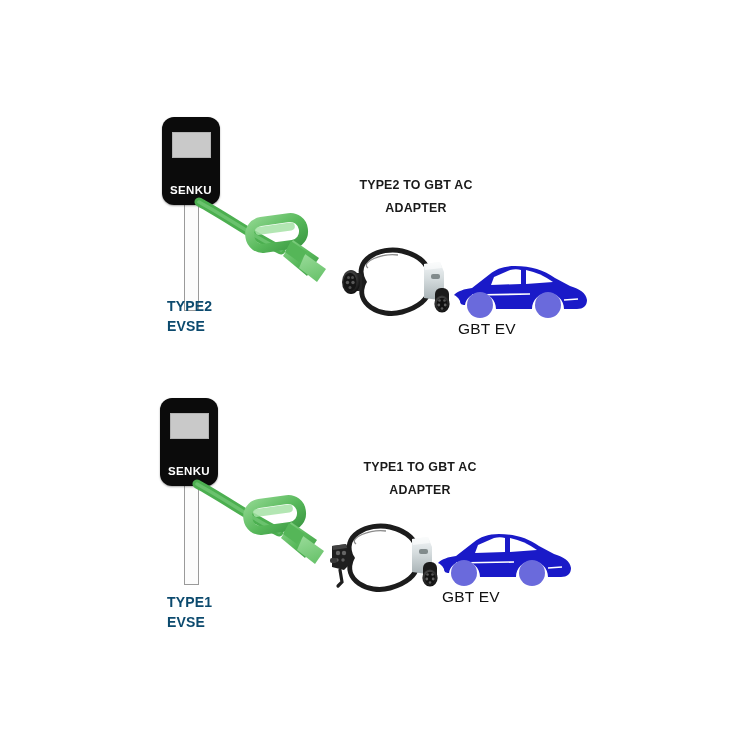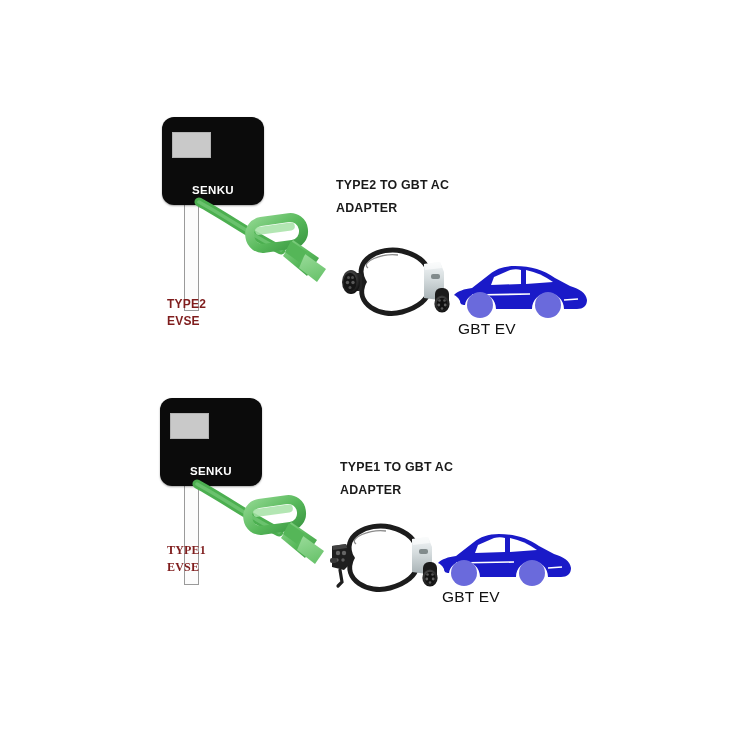--- a/index.html
+++ b/index.html
@@ -24,21 +24,20 @@
   .node { position: absolute; }
 
   
   .evse-head {
     position: absolute;
     width: 58px;
     height: 88px;
     background: #0b0b0b;
     border-radius: 12px;
     box-shadow: 0 1px 2px rgba(0,0,0,.35);
-    padding-left: 44px;
   }
   .evse-screen {
     position: absolute;
     left: 10px;
     top: 15px;
     width: 37px;
     height: 24px;
     background: #c9c9c9;
     border: 1px solid #b2b2b2;
   }
@@ -57,35 +56,35 @@
   .evse-pole {
     position: absolute;
     width: 13px;
     background: #fcfcfc;
     border-left: 1.4px solid #9a9a9a;
     border-right: 1.4px solid #9a9a9a;
     border-bottom: 1.4px solid #9a9a9a;
   }
   .evse-label {
     position: absolute;
-    font-size: 12px;
+    font-size: 14px;
     font-weight: 700;
-    color: #7f1d1d;
+    color: #0c4a6e;
     line-height: 1.45;
     white-space: pre-line;
     letter-spacing: .2px;
   }
 
   
   .adapter-caption {
     position: absolute;
     font-size: 12.4px;
     font-weight: 700;
     color: #1a1a1a;
-    text-align: left;
+    text-align: center;
     line-height: 1.85;
     letter-spacing: .2px;
     white-space: pre-line;
   }
 
   
   .car-label {
     position: absolute;
     font-size: 15.5px;
     font-weight: 400;
@@ -227,21 +226,21 @@
   <div class="node">
 
     <div class="node">
       <div class="evse-pole" style="left:184px; top:474px; height:110px;"></div>
 
       <div class="evse-head" style="left:160px; top:398px;">
         <div class="evse-screen"></div>
         <div class="evse-brand">SENKU</div>
       </div>
 
-      <div class="evse-label" style="left:167px; top:542px;font-family:Liberation Serif, serif;">TYPE1
+      <div class="evse-label" style="left:167px; top:592px;">TYPE1
 EVSE</div>
     </div>
 
     <div class="node" style="left:193px; top:480px;">
       <svg width="145" height="95" viewBox="0 0 145 95" aria-hidden="true">
         <path d="M4,4 C30,18 58,38 86,52" stroke="#4CAF50" stroke-width="9" fill="none" stroke-linecap="round"></path>
         <path d="M4,4 C30,18 58,38 86,52" stroke="#74C877" stroke-width="3.5" fill="none" stroke-linecap="round" opacity="0.75"></path>
         <g transform="rotate(-8 78 38)">
           <rect x="55" y="22" width="54" height="27" rx="13" ry="13" fill="none" stroke="url(#gunGradA)" stroke-width="9"></rect>
           <rect x="61" y="27" width="40" height="8" rx="4" ry="4" fill="#A6E2A6" opacity="0.85"></rect>

